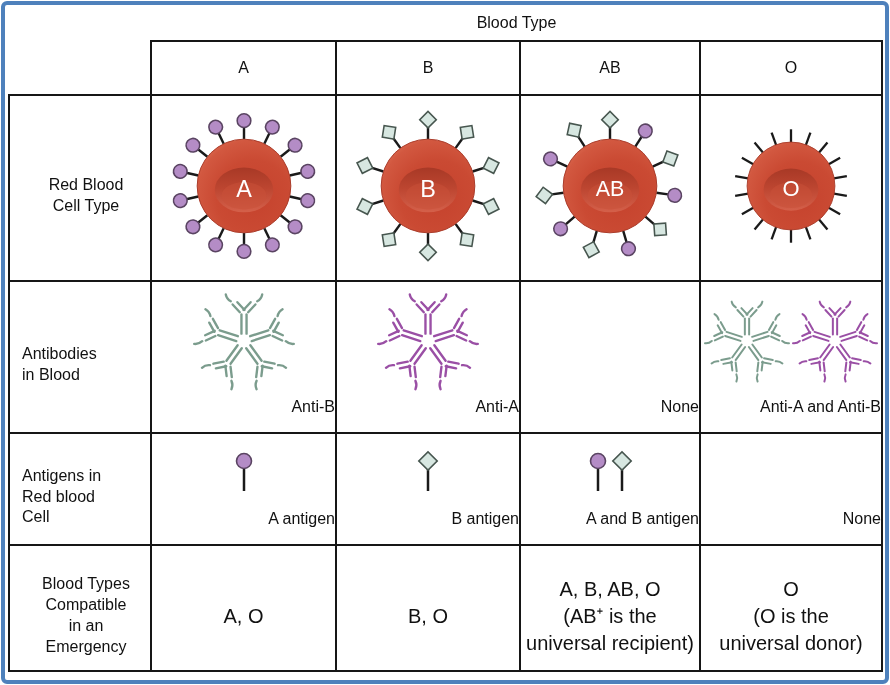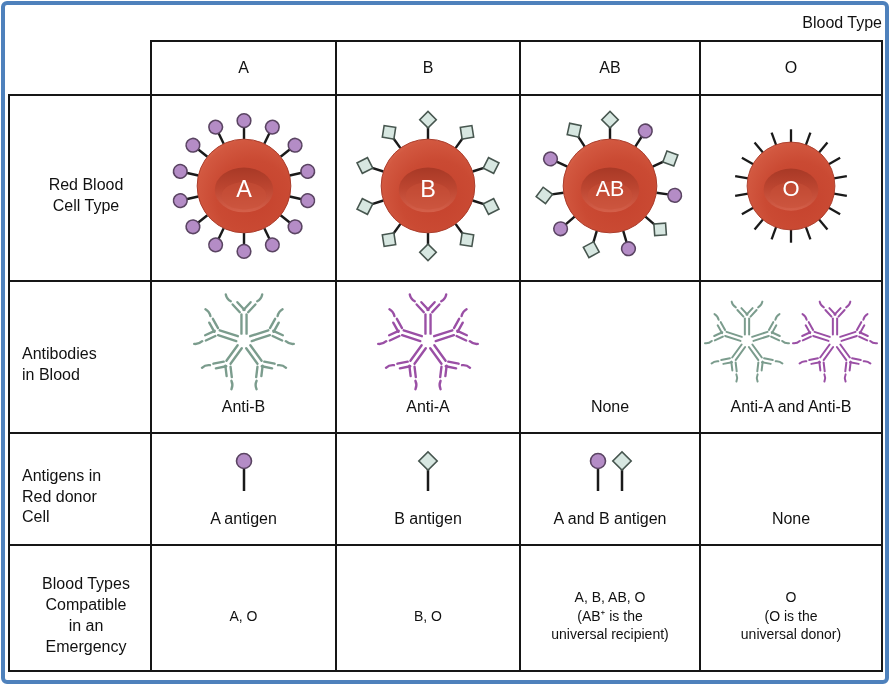--- a/index.html
+++ b/index.html
@@ -7,28 +7,28 @@
   .frame{position:absolute;inset:1px;border:4px solid #4E81BC;border-radius:6px;pointer-events:none;}
   table.btable{position:absolute;left:8px;top:6px;width:873px;border-collapse:collapse;table-layout:fixed;}
   td{padding:0;border:2px solid #161616;vertical-align:middle;color:#111;}
   td.nb{border:none;}
   .title-row td{height:34px;}
   .hdr-row td{height:52px;text-align:center;font-size:16px;}
   .rbc-row td{height:184px;text-align:center;}
   .ab-row td{height:150px;}
   .ag-row td{height:110px;}
   .cp-row td{height:124px;text-align:center;font-size:16px;}
-  .title-cell{ text-align:right;font-size:16px;color:#111;}
+  .title-cell{ text-align:center;font-size:16px;color:#111;}
   .rowhdr{padding-left:12px;font-size:16px;line-height:1.3;}
   .lines{white-space:pre-line;margin-top:16px;}
-  .cellflex{height:100%;display:flex;flex-direction:column;align-items:center;}
+  .cellflex{height:100%;display:flex;flex-direction:column;align-items:flex-end;}
   .art{flex:1;display:flex;align-items:center;justify-content:center;width:100%;}
   .art.pair{gap:2px;}
   .caption{height:34px;font-size:16px;text-align:center;}
-  .cp-lines{font-size:14px;line-height:1.35;text-align:center;}
+  .cp-lines{font-size:20px;line-height:1.35;text-align:center;}
   svg text{font-family:"Liberation Sans",sans-serif;}
   .defs-hidden{position:absolute;width:0;height:0;overflow:hidden;}
 </style>
 </head>
 <body>
 
 <div class="stage">
 
   <svg class="defs-hidden" aria-hidden="true">
     <defs>
@@ -246,21 +246,21 @@
                 </svg>
           </div>
           <div class="caption">Anti-A and Anti-B</div>
         </div>
       </td>
     </tr>
 
     <tr class="ag-row">
       <td>
         <div class="rowhdr lines">Antigens in
-Red donor
+Red blood
 Cell</div>
       </td>
       <td>
         <div class="cellflex">
           <div class="art">
             <svg viewBox="-12 0 24 46" width="24" height="46">
                   <use href="#agPinA"></use>
                 </svg>
           </div>
           <div class="caption">A antigen</div>

